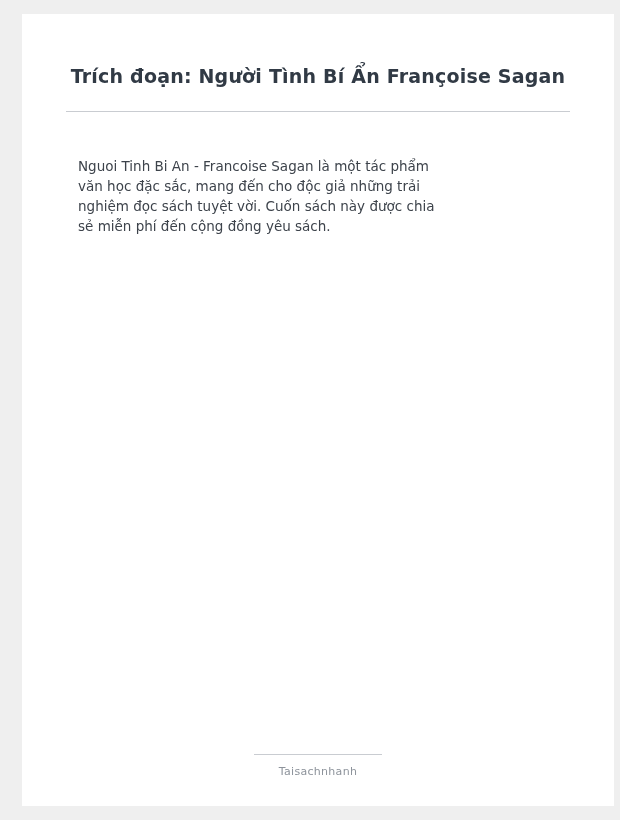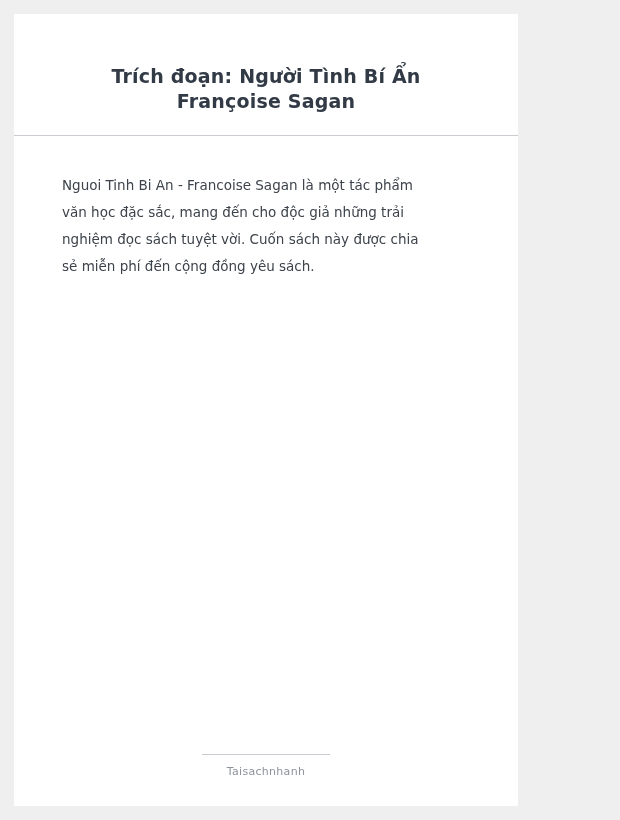--- a/index.html
+++ b/index.html
@@ -8,23 +8,23 @@
   }
   body {
     width: 620px;
     height: 820px;
     background: #efefef;
     font-family: "DejaVu Sans", sans-serif;
     overflow: hidden;
   }
   .page {
     position: absolute;
-    left: 14px;
+    left: 22px;
     top: 14px;
-    width: 504px;
+    width: 592px;
     height: 792px;
     background: #ffffff;
     box-sizing: border-box;
   }
   .title {
     margin: 0;
     padding: 50px 48px 0 48px;
     text-align: center;
     font-size: 19px;
     font-weight: 700;
@@ -32,24 +32,24 @@
     letter-spacing: 0.2px;
     line-height: 1.3;
   }
   .title-rule {
     margin: 22px auto 0 auto;
     width: 504px;
     height: 1px;
     background: #c9ccd1;
   }
   .body-text {
-    margin: 0;
+    margin: 8px;
     padding: 36px 48px 0 48px;
     font-size: 13.5px;
-    line-height: 27px;
+    line-height: 20px;
     color: #3d434b;
     white-space: pre-wrap;
     text-align: left;
   }
   .footer {
     position: absolute;
     left: 0;
     right: 0;
     bottom: 28px;
     text-align: center;

